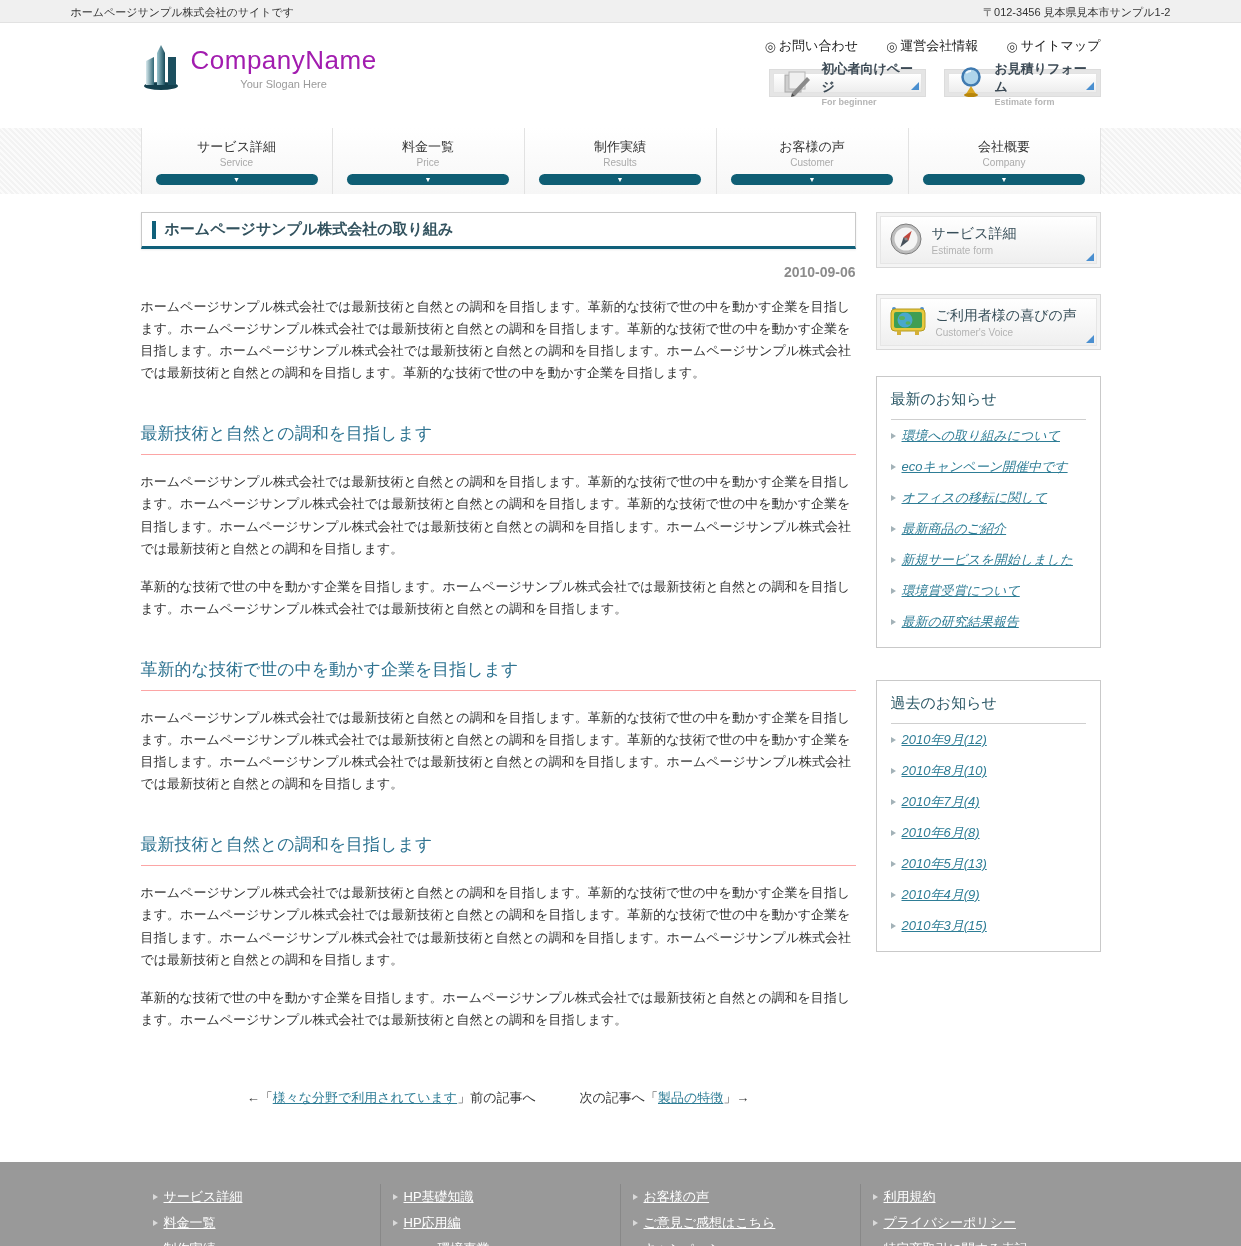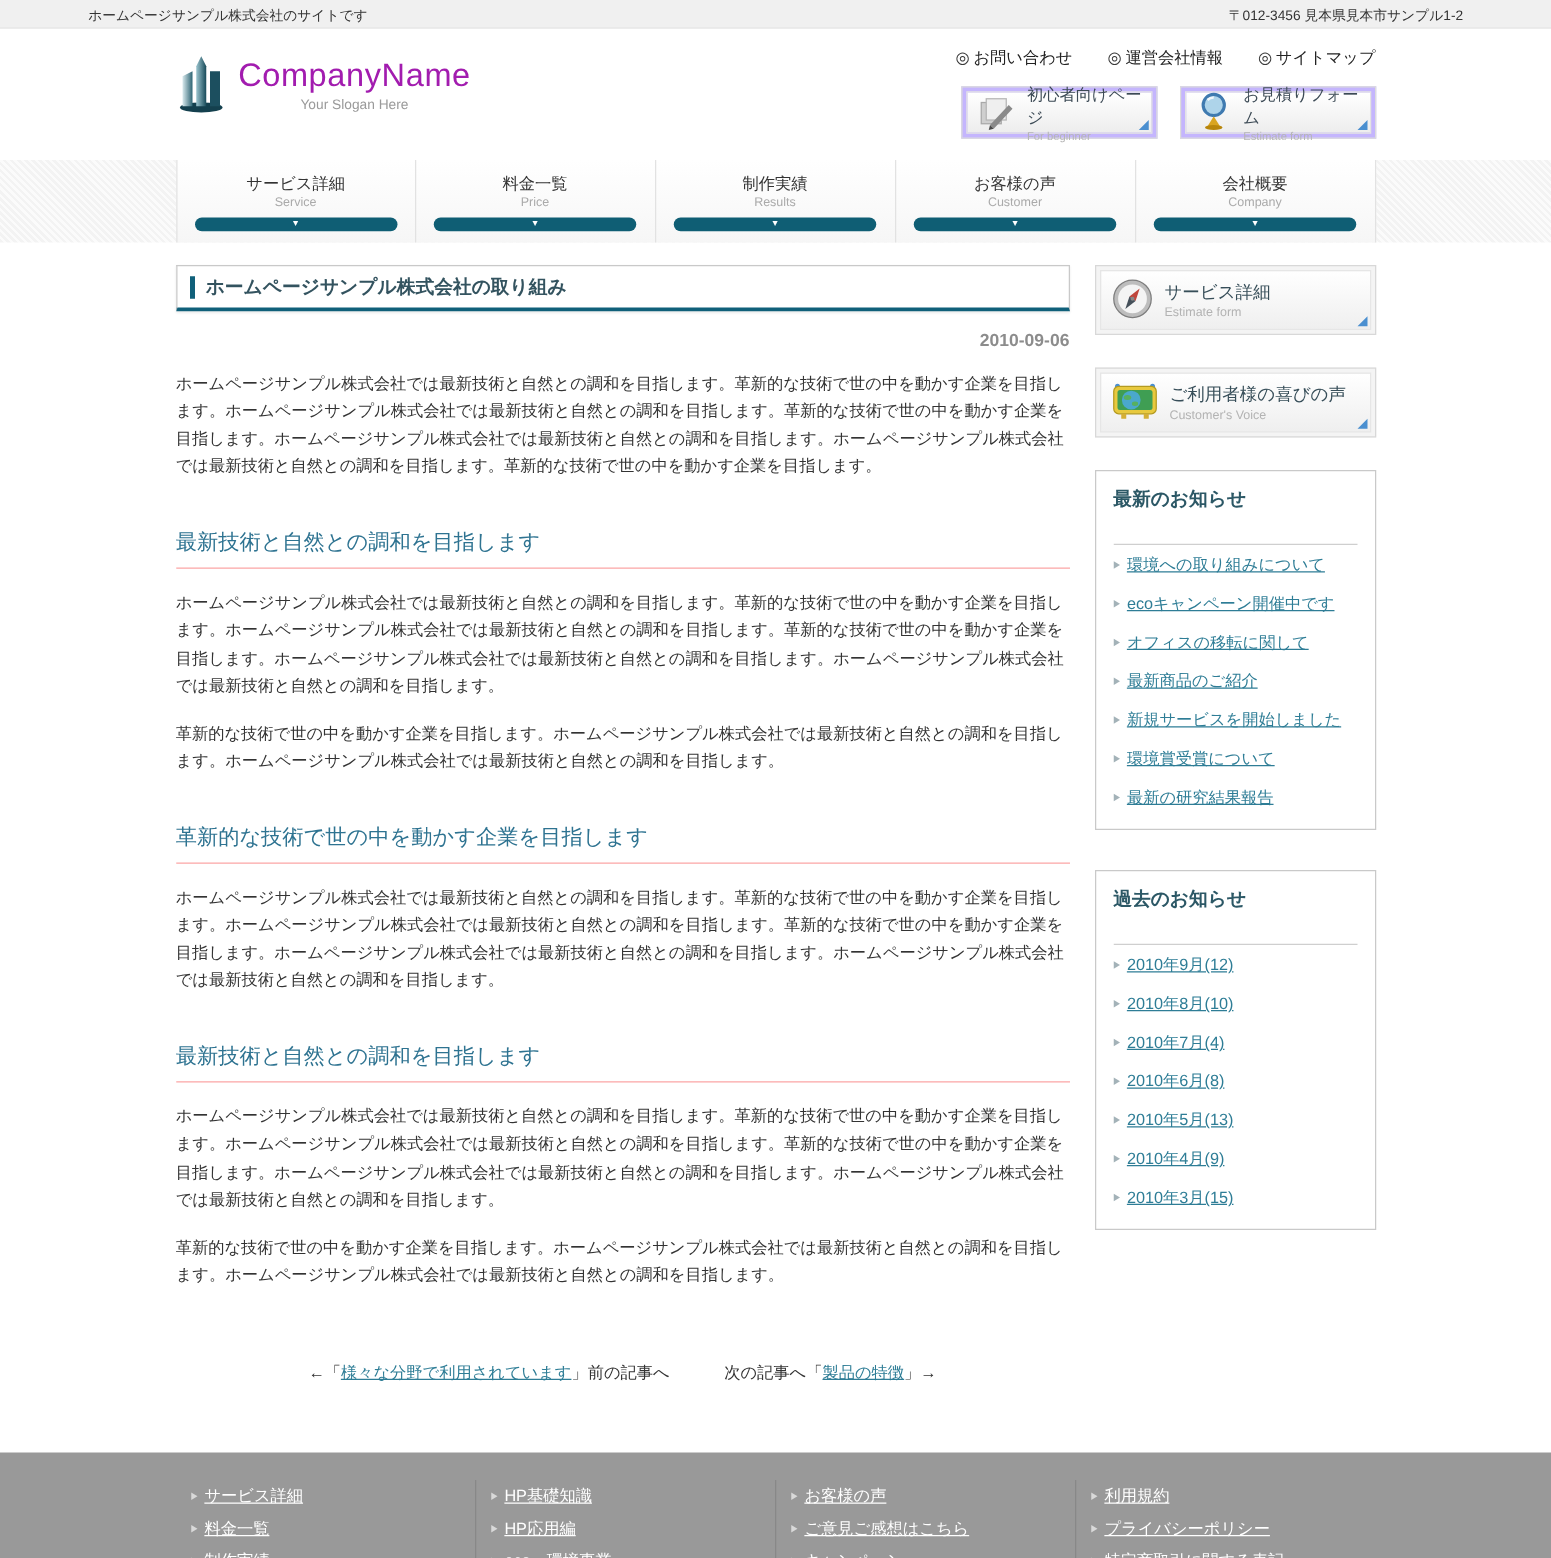--- a/index.html
+++ b/index.html
@@ -21,21 +21,21 @@
   .header { height:105px; background:#fff; }
   .header-inner { width:960px; margin:0 auto; position:relative; height:100%; }
   .logo { position:absolute; left:0; top:18px; display:flex; align-items:center; gap:10px; cursor:pointer; }
   .logo-text .name { font-size:26px; color:#a21caf; letter-spacing:0.5px; }
   .logo-text .slogan { font-size:11px; color:#9a9a9a; text-align:center; margin-top:2px; }
   .util-links { position:absolute; right:0; top:14px; display:flex; gap:28px; }
   .util-link { display:flex; align-items:center; gap:3px; font-size:13px; color:#222; text-decoration:none; }
   .util-link .ring { font-size:13px; color:#3a3a3a; }
   .hdr-buttons { position:absolute; right:0; top:46px; display:flex; gap:18px; }
   .hdr-btn {
-    width:157px; height:42px; background:#c4b5fd; border:1px solid #dcdcdc; padding:3px; cursor:pointer;
+    width:157px; height:28px; background:#e5e5e5; border:1px solid #dcdcdc; padding:3px; cursor:pointer;font-weight:bold;
   }
   .hdr-btn-in {
     position:relative; height:100%; background:linear-gradient(#ffffff,#ededed);
     border:1px solid #e3e3e3; display:flex; align-items:center; padding-left:8px; gap:8px;
   }
   .hdr-btn .t1 { font-size:13px; color:#3c4a55; }
   .hdr-btn .t2 { font-size:9px; color:#b5b5b5; margin-top:1px; }
   .corner { position:absolute; right:2px; bottom:2px; width:0; height:0;
             border-left:8px solid transparent; border-bottom:8px solid #4a8fd0; }
 
@@ -73,22 +73,22 @@
   .pager .grp { display:inline-block; margin:0 20px; }
   .pager a { color:#2e7d96; text-decoration:underline; }
 
   
   .s-banner { position:relative; border:1px solid #d8d8d8; background:#f4f4f4; padding:3px; margin-bottom:26px; cursor:pointer; }
   .s-banner-in { position:relative; border:1px solid #e6e6e6; background:linear-gradient(#ffffff,#efefef);
                  height:48px; display:flex; align-items:center; gap:9px; padding-left:8px; }
   .s-banner .t1 { font-size:14px; color:#374e59; }
   .s-banner .t2 { font-size:10px; color:#b3b3b3; margin-top:2px; }
   .s-box { border:1px solid #c9c9c9; background:#fff; padding:13px 14px 10px; margin-bottom:32px; }
-  .s-box h3 { font-size:15px; color:#2c5866; font-weight:bold; padding-bottom:26px; border-bottom:1px solid #cfcfcf; }
-  .s-list { list-style:none; }
+  .s-box h3 { font-size:15px; color:#2c5866; font-weight:normal; padding-bottom:10px; border-bottom:1px solid #cfcfcf; }
+  .s-list { list-style:none;font-style:italic; }
   .s-list li { padding:7px 0 6px; display:flex; align-items:center; gap:6px; }
   .tri { width:0; height:0; border-top:3px solid transparent; border-bottom:3px solid transparent;
          border-left:5px solid #a3b2b8; flex:0 0 auto; }
   .s-list a { font-size:13px; color:#2e7d96; text-decoration:underline; }
 
   
   .footer { background:#999999; padding:22px 0 28px; min-height:169px; }
   .f-cols { width:960px; margin:0 auto; display:flex; }
   .f-col { width:240px; padding-left:12px; border-right:1px solid #888; min-height:118px; }
   .f-col:last-child { border-right:none; }

